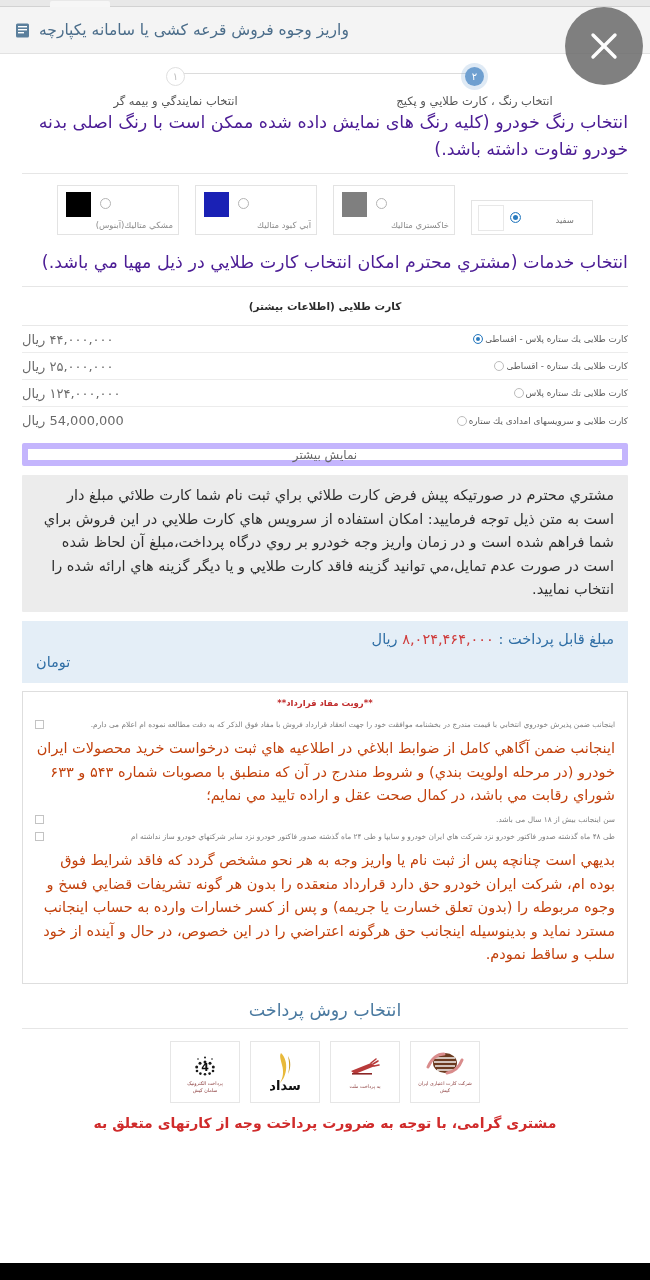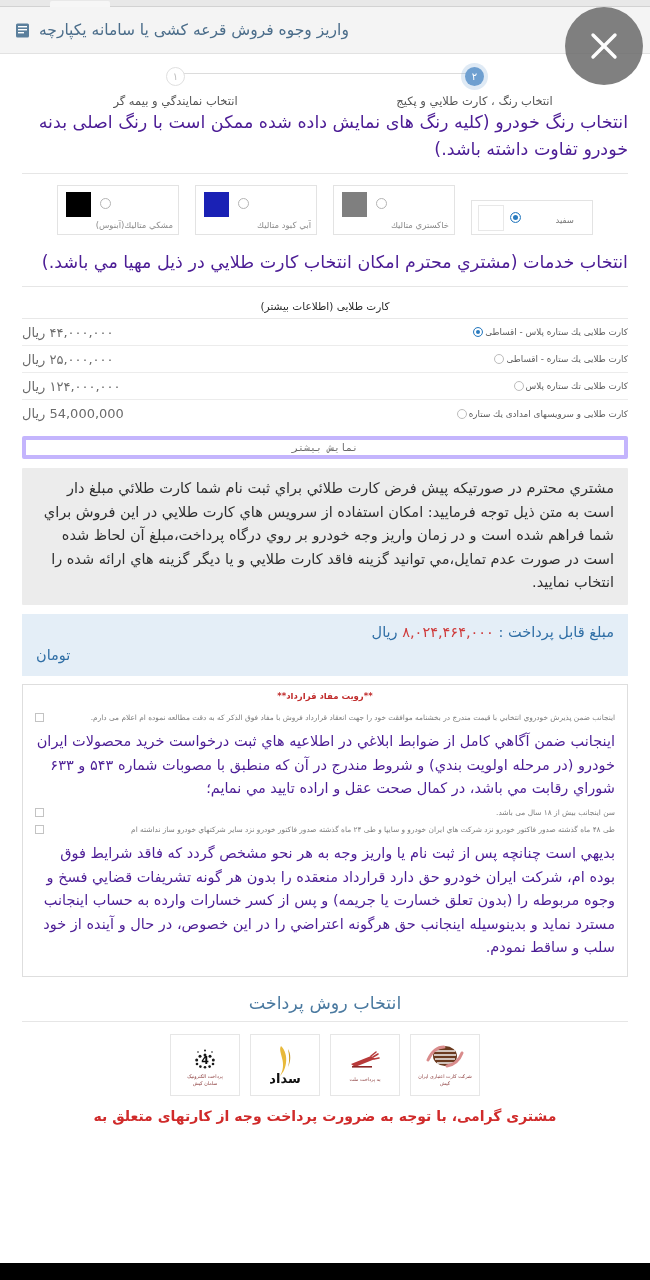--- a/index.html
+++ b/index.html
@@ -114,47 +114,47 @@
   }
   .color-card .clabel {
     position: absolute; bottom: 4px; right: 5px; left: 5px;
     font-size: 8.5px; color: #8b8b8b; text-align: right;
     white-space: nowrap; overflow: hidden;
   }
   .color-card.sel .clabel { bottom: 9px; color:#777; text-align:right; right:18px; }
 
   
   .gc-title {
-    margin: 13px 22px 0 22px; padding-bottom: 6px;
+    margin: 13px 22px 0 22px; padding-bottom: 13px;
     border-bottom: 1px solid #e8e8e8;
-    font-size: 10.5px; font-weight: normal; color: #2b2b2b; text-align: center;
+    font-size: 10.5px; font-weight: bold; color: #2b2b2b; text-align: center;
   }
   .gc-list { margin: 0 22px; }
   .gc-item {
     display: flex; align-items: center; justify-content: space-between;
     height: 27px; border-bottom: 1px solid #ececec;
   }
   .gc-left { display: flex; align-items: center; gap: 2px; flex-direction: row-reverse;}
   .gc-radio {
     width: 10px; height: 10px; border-radius: 50%;
     border: 1px solid #bcbcbc; background: #fff; flex: 0 0 auto;
   }
   .gc-radio.on {
     border-color: #2a7bbf;
     box-shadow: inset 0 0 0 2px #fff, inset 0 0 0 5px #2a7bbf;
   }
   .gc-name { font-size: 8.8px; color: #5a5a5a; white-space: nowrap; }
   .gc-price { font-size: 13px; color: #6a6a6a; white-space: nowrap; direction: rtl;}
 
   
   .show-more {
-    margin: 9px 22px 0 22px; height: 23px; border: 4px solid #c4b5fd;
+    margin: 9px 22px 0 22px; height: 23px; border: 6px solid #c4b5fd;
     background: #fff; border-radius: 2px;
     display: flex; align-items: center; justify-content: center;
-    font-size: 10px; color: #666; cursor: pointer; font-family: Liberation Mono, monospace;
+    font-size: 12px; color: #666; cursor: pointer;
   }
 
   
   .notice-grey {
     margin: 9px 22px 0 22px; background: #ececec;
     padding: 9px 14px 10px 14px; border-radius: 1px;
     font-size: 14.5px; line-height: 1.62; color: #2f2f2f; text-align: right;
   }
 
   
@@ -180,21 +180,21 @@
     margin-bottom: 5px;
   }
   .c-box {
     width: 9px; height: 9px; border: 1px solid #c3c3c3; background: #fff;
     flex: 0 0 auto; margin-top: 1px;
   }
   .c-small {
     font-size: 7.4px; line-height: 1.65; color: #7d7d7d; text-align: right; flex: 1;
   }
   .c-big {
-    font-size: 14.5px; line-height: 1.62; color: #4c1d95; text-align: right;
+    font-size: 14.5px; line-height: 1.62; color: #c2410c; text-align: right;
     margin: 6px 0 6px 0;
   }
 
   
   .pay-head {
     margin: 16px 22px 0 22px; padding-bottom: 8px;
     border-bottom: 1px solid #e6e6e6;
     font-size: 17.5px; color: #4b7aa0; text-align: center;
   }
   .pay-row {

